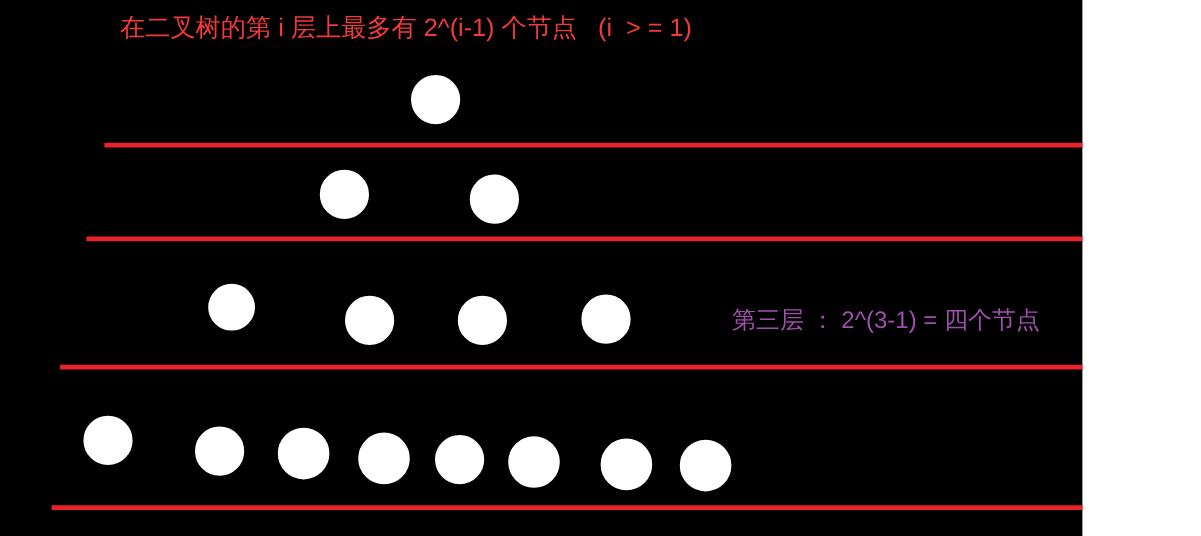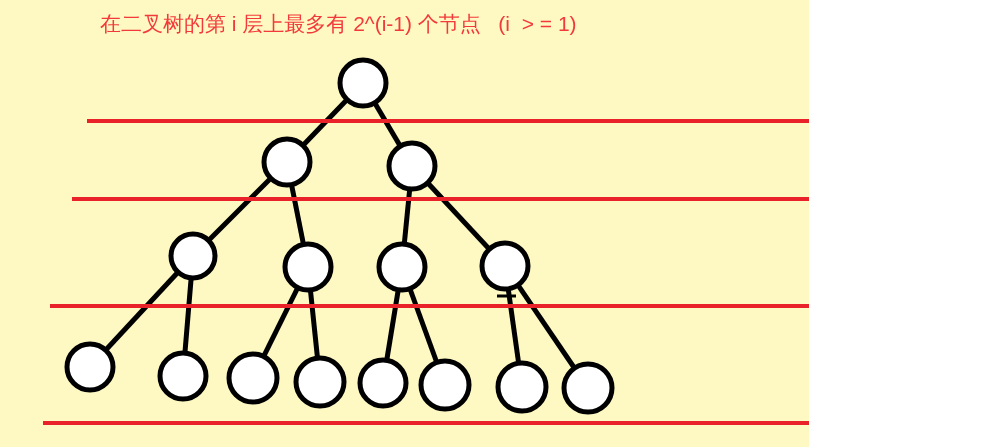--- a/index.html
+++ b/index.html
@@ -2,23 +2,23 @@
 <html><head>
 <meta charset="utf-8">
 <style>
   html, body {
     margin: 0;
     padding: 0;
     background: #ffffff;
   }
   .canvas {
     position: relative;
-    width: 809px;
+    width: 902px;
     height: 447px;
-    background: #fef9c3;
+    background: #000000;
     overflow: hidden;
     font-family: "Liberation Sans", sans-serif;
   }
   .tree-svg {
     position: absolute;
     left: 0;
     top: 0;
   }
   .txt {
     position: absolute;
@@ -79,15 +79,16 @@
       <line x1="87" y1="121" x2="968" y2="121" stroke="#e92128" stroke-width="4"></line>
       <line x1="72" y1="199" x2="952" y2="199" stroke="#e92128" stroke-width="4"></line>
       <line x1="50" y1="306" x2="937" y2="306" stroke="#e92128" stroke-width="4"></line>
       <line x1="43" y1="423" x2="917" y2="423" stroke="#e92128" stroke-width="4"></line>
     </svg>
 
   <div class="txt title-text">在二叉树的第 i 层上最多有 2^(i-1) 个节点   (i  &gt; = 1)</div>
 
 
 
+  <div class="txt annotation annotation-3">第三层 ： 2^(3-1) = 四个节点</div>
 
 
 </div>
 
 </body></html>

